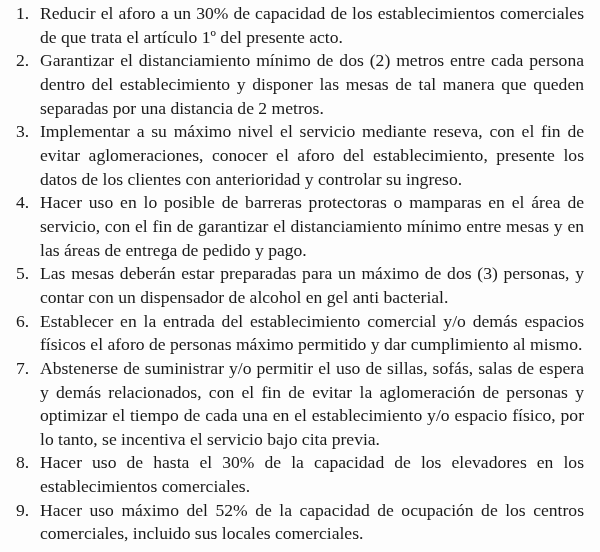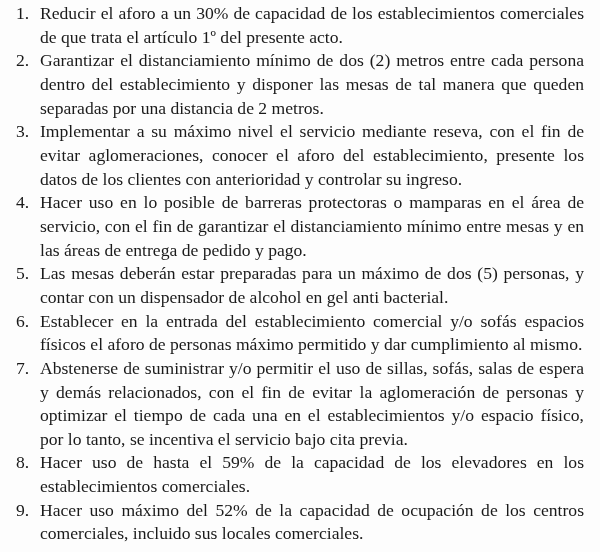--- a/index.html
+++ b/index.html
@@ -64,32 +64,32 @@
     <li class="item">
       <span class="num">3.</span>
       <span class="text">Implementar a su máximo nivel el servicio mediante reseva, con el fin de evitar aglomeraciones, conocer el aforo del establecimiento, presente los datos de los clientes con anterioridad y controlar su ingreso.</span>
     </li>
     <li class="item">
       <span class="num">4.</span>
       <span class="text">Hacer uso en lo posible de barreras protectoras o mamparas en el área de servicio, con el fin de garantizar el distanciamiento mínimo entre mesas y en las áreas de entrega de pedido y pago.</span>
     </li>
     <li class="item">
       <span class="num">5.</span>
-      <span class="text">Las mesas deberán estar preparadas para un máximo de dos (5) personas, y contar con un dispensador de alcohol en gel anti bacterial.</span>
+      <span class="text">Las mesas deberán estar preparadas para un máximo de dos (3) personas, y contar con un dispensador de alcohol en gel anti bacterial.</span>
     </li>
     <li class="item">
       <span class="num">6.</span>
-      <span class="text">Establecer en la entrada del establecimiento comercial y/o sofás espacios físicos el aforo de personas máximo permitido y dar cumplimiento al mismo.</span>
+      <span class="text">Establecer en la entrada del establecimiento comercial y/o demás espacios físicos el aforo de personas máximo permitido y dar cumplimiento al mismo.</span>
     </li>
     <li class="item">
       <span class="num">7.</span>
-      <span class="text">Abstenerse de suministrar y/o permitir el uso de sillas, sofás, salas de espera y demás relacionados, con el fin de evitar la aglomeración de personas y optimizar el tiempo de cada una en el establecimientos y/o espacio físico, por lo tanto, se incentiva el servicio bajo cita previa.</span>
+      <span class="text">Abstenerse de suministrar y/o permitir el uso de sillas, sofás, salas de espera y demás relacionados, con el fin de evitar la aglomeración de personas y optimizar el tiempo de cada una en el establecimiento y/o espacio físico, por lo tanto, se incentiva el servicio bajo cita previa.</span>
     </li>
     <li class="item">
       <span class="num">8.</span>
-      <span class="text">Hacer uso de hasta el 59% de la capacidad de los elevadores en los establecimientos comerciales.</span>
+      <span class="text">Hacer uso de hasta el 30% de la capacidad de los elevadores en los establecimientos comerciales.</span>
     </li>
     <li class="item">
       <span class="num">9.</span>
       <span class="text">Hacer uso máximo del 52% de la capacidad de ocupación de los centros comerciales, incluido sus locales comerciales.</span>
     </li>
   </ol>
 </div>
 
 </body></html>

